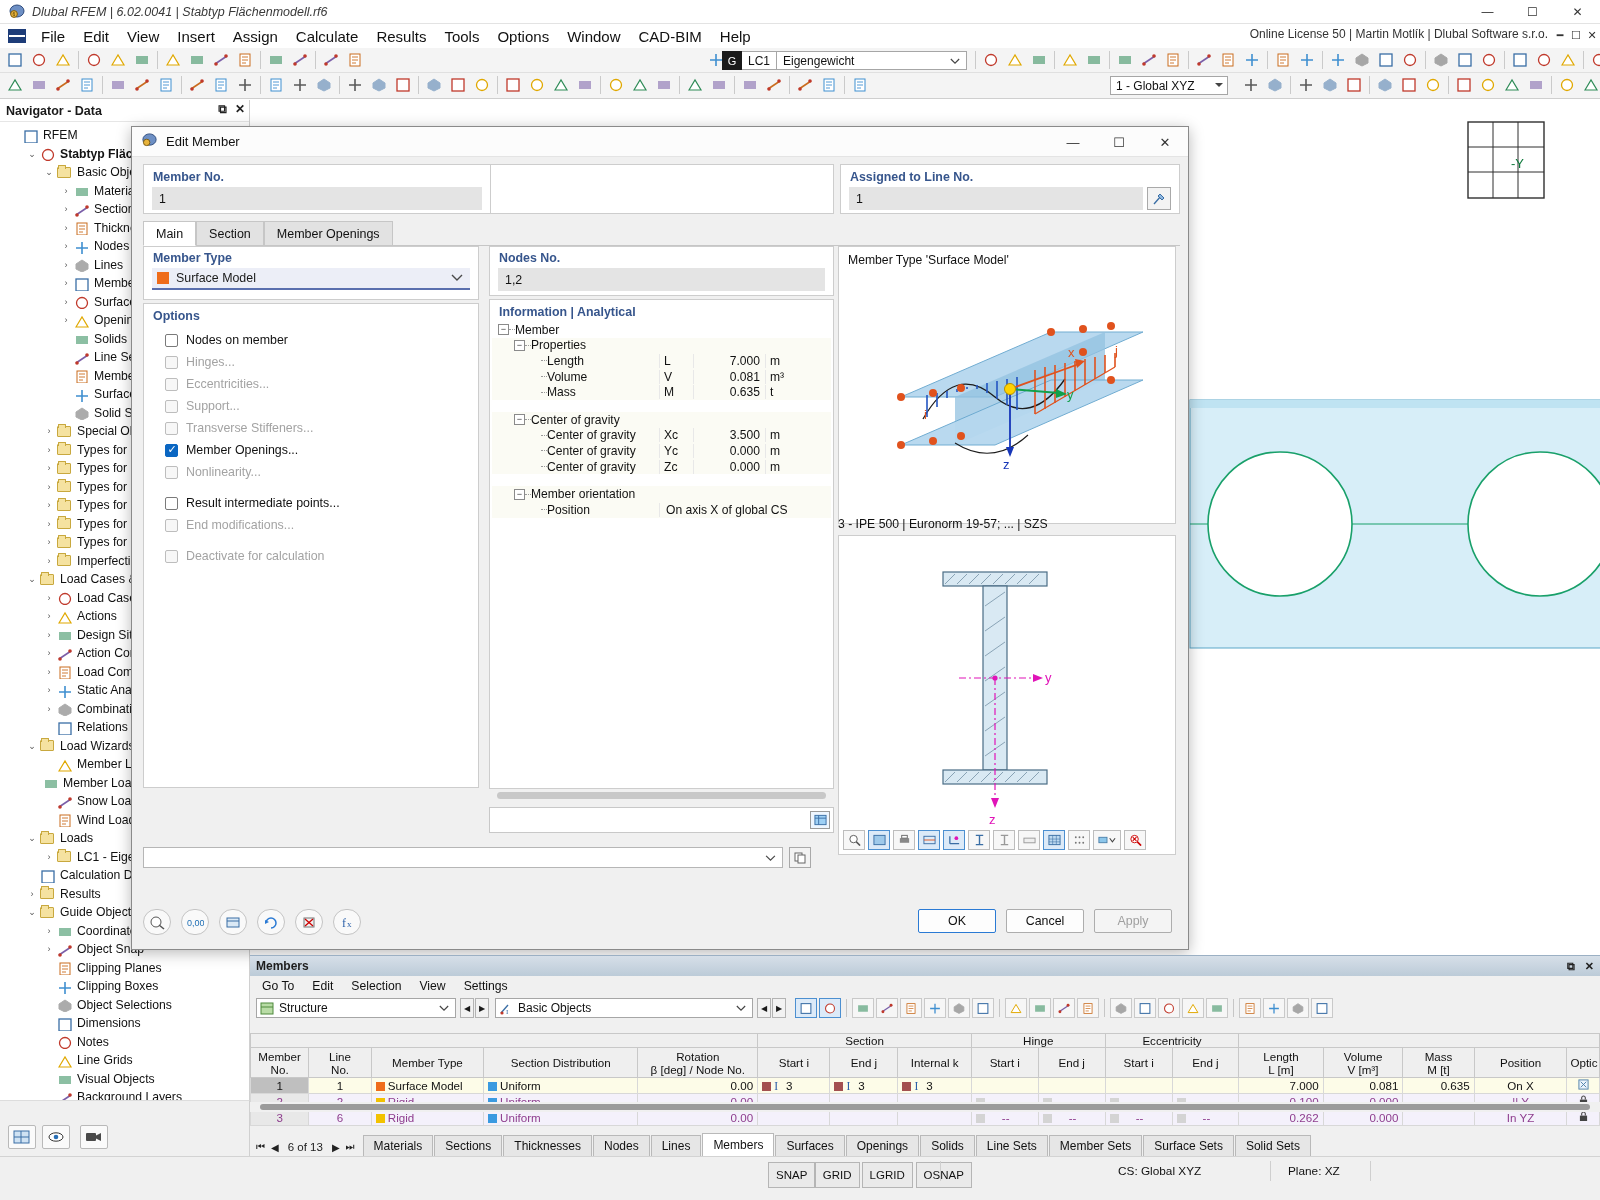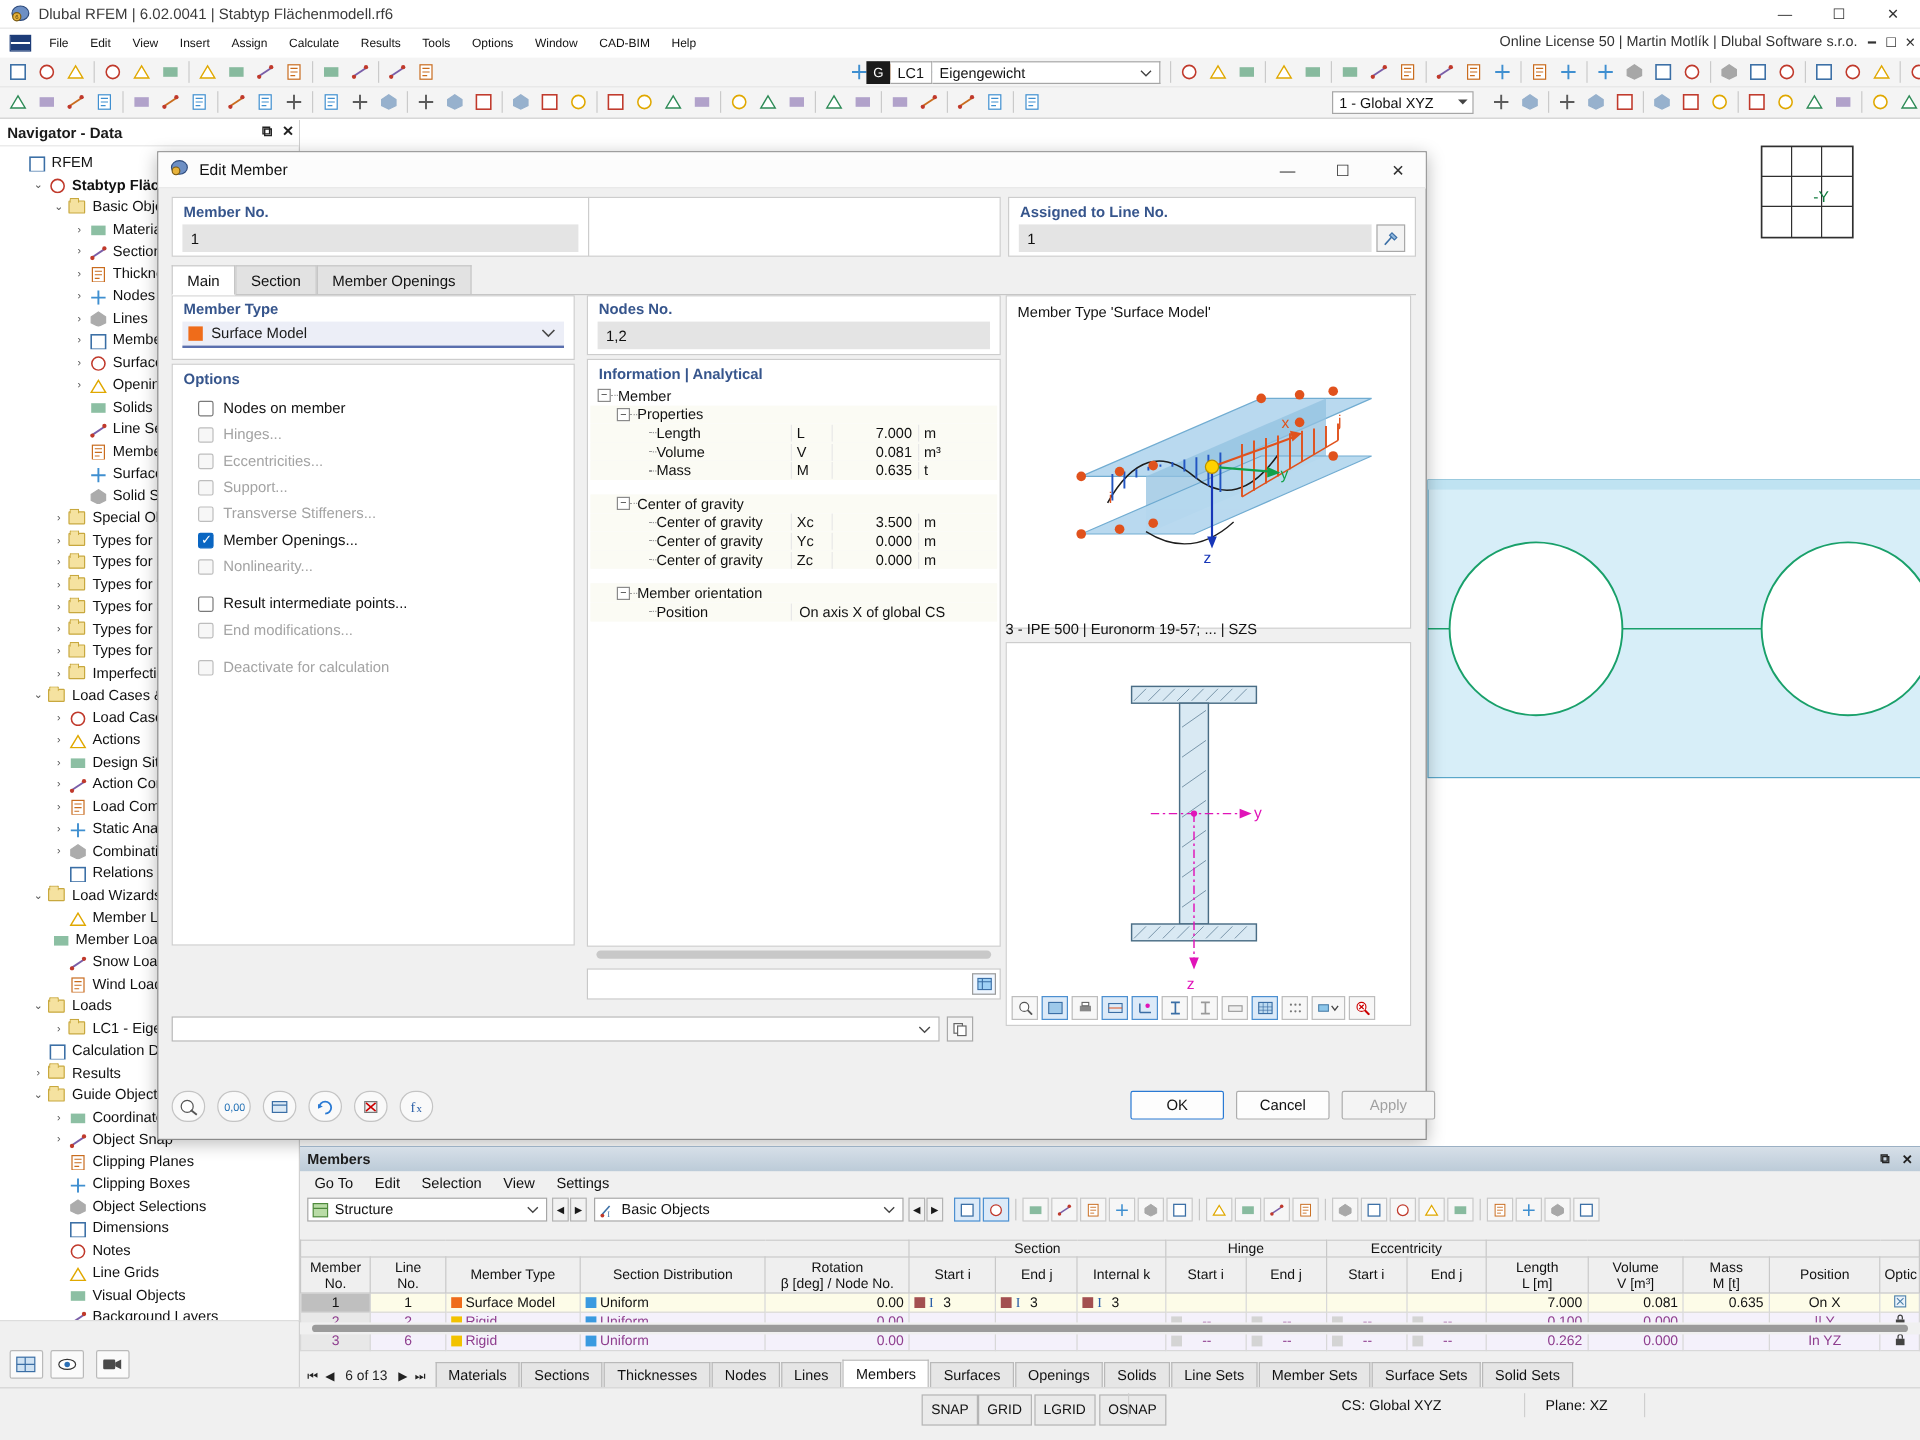--- a/index.html
+++ b/index.html
@@ -7,30 +7,30 @@
   body {
     width:1600px; height:1200px; overflow:hidden;
     font-family:"Liberation Sans", sans-serif;
     font-size:12px; color:#1a1a1a; background:#ffffff;
     position:relative; user-select:none;
   }
   
   #titlebar { position:absolute; left:0; top:0; width:1600px; height:24px;
     background:#ffffff; border-bottom:1px solid #e3e3e3; display:flex; align-items:center; }
   #titlebar .tb-icon { width:18px; height:18px; margin:0 6px 0 8px; position:relative; }
-  #titlebar .tb-title { font-size:12.5px; color:#3a3a3a; }
+  #titlebar .tb-title { font-size:12.5px; color:#3a3a3a;font-style:italic; }
   .win-btns { position:absolute; right:0; top:0; height:24px; display:flex; }
   .win-btn { width:45px; height:24px; display:flex; align-items:center; justify-content:center;
      font-size:12px; color:#333; }
   
   #menubar { position:absolute; left:0; top:24px; width:1600px; height:24px;
     background:#fff; display:flex; align-items:center; padding-left:4px; }
   #menubar .mb-logo { width:18px; height:14px; margin:0 6px 0 4px; background:
      linear-gradient(#1d3c78 0 40%, #fff 40% 55%, #1d3c78 55% 100%); border:1px solid #1d3c78; }
-  .menu-item { padding:3px 9px; font-size:10px; color:#111; cursor:default; }
+  .menu-item { padding:3px 9px; font-size:15px; color:#111; cursor:default; }
   .license { position:absolute; right:52px; top:3px; font-size:12px; color:#333; }
   .win-btns2 { position:absolute; right:0; top:2px; display:flex; }
   .win-btns2 .win-btn { width:16px; height:18px; font-size:11px; }
   
   #toolbar1 { position:absolute; left:0; top:48px; width:1600px; height:25px;
     background:#f4f4f4; border-bottom:1px solid #e0e0e0; }
   #toolbar2 { position:absolute; left:0; top:73px; width:1600px; height:26px;
     background:#f4f4f4; border-bottom:1px solid #cfcfcf; }
   .tbtn { position:absolute; width:22px; height:22px; top:1px; border-radius:2px; }
   .tsep { position:absolute; top:3px; width:1px; height:18px; background:#cacaca; }
@@ -1758,21 +1758,21 @@
         </svg>
       </div>
     <div style="width:28px;height:26px;border:1px solid #c4c4c4;border-radius:13px;background:#f9f9f9;display:flex;align-items:center;justify-content:center;">
       <svg width="16" height="15" viewBox="0 0 16 15">
           <text x="3" y="12" font-size="12" fill="#2a5fa8" font-family="Liberation Serif, serif">f</text>
           <text x="8" y="12" font-size="9" fill="#2a5fa8" font-family="Liberation Serif, serif">x</text>
         </svg>
       </div>
   </div>
 
-  <div style="position:absolute;left:786px;top:782px;display:flex;gap:10px;margin-left:24px;">
+  <div style="position:absolute;left:786px;top:782px;display:flex;gap:10px;">
     <div class="dbtn prim">OK</div>
     <div class="dbtn">Cancel</div>
     <div class="dbtn dis">Apply</div>
   </div>
 </div>
 
 <div id="tablepanel">
   <div id="tp-title">
     <span>Members</span>
     <span style="position:absolute;right:6px;display:flex;gap:10px;font-size:11px;color:#222;">

